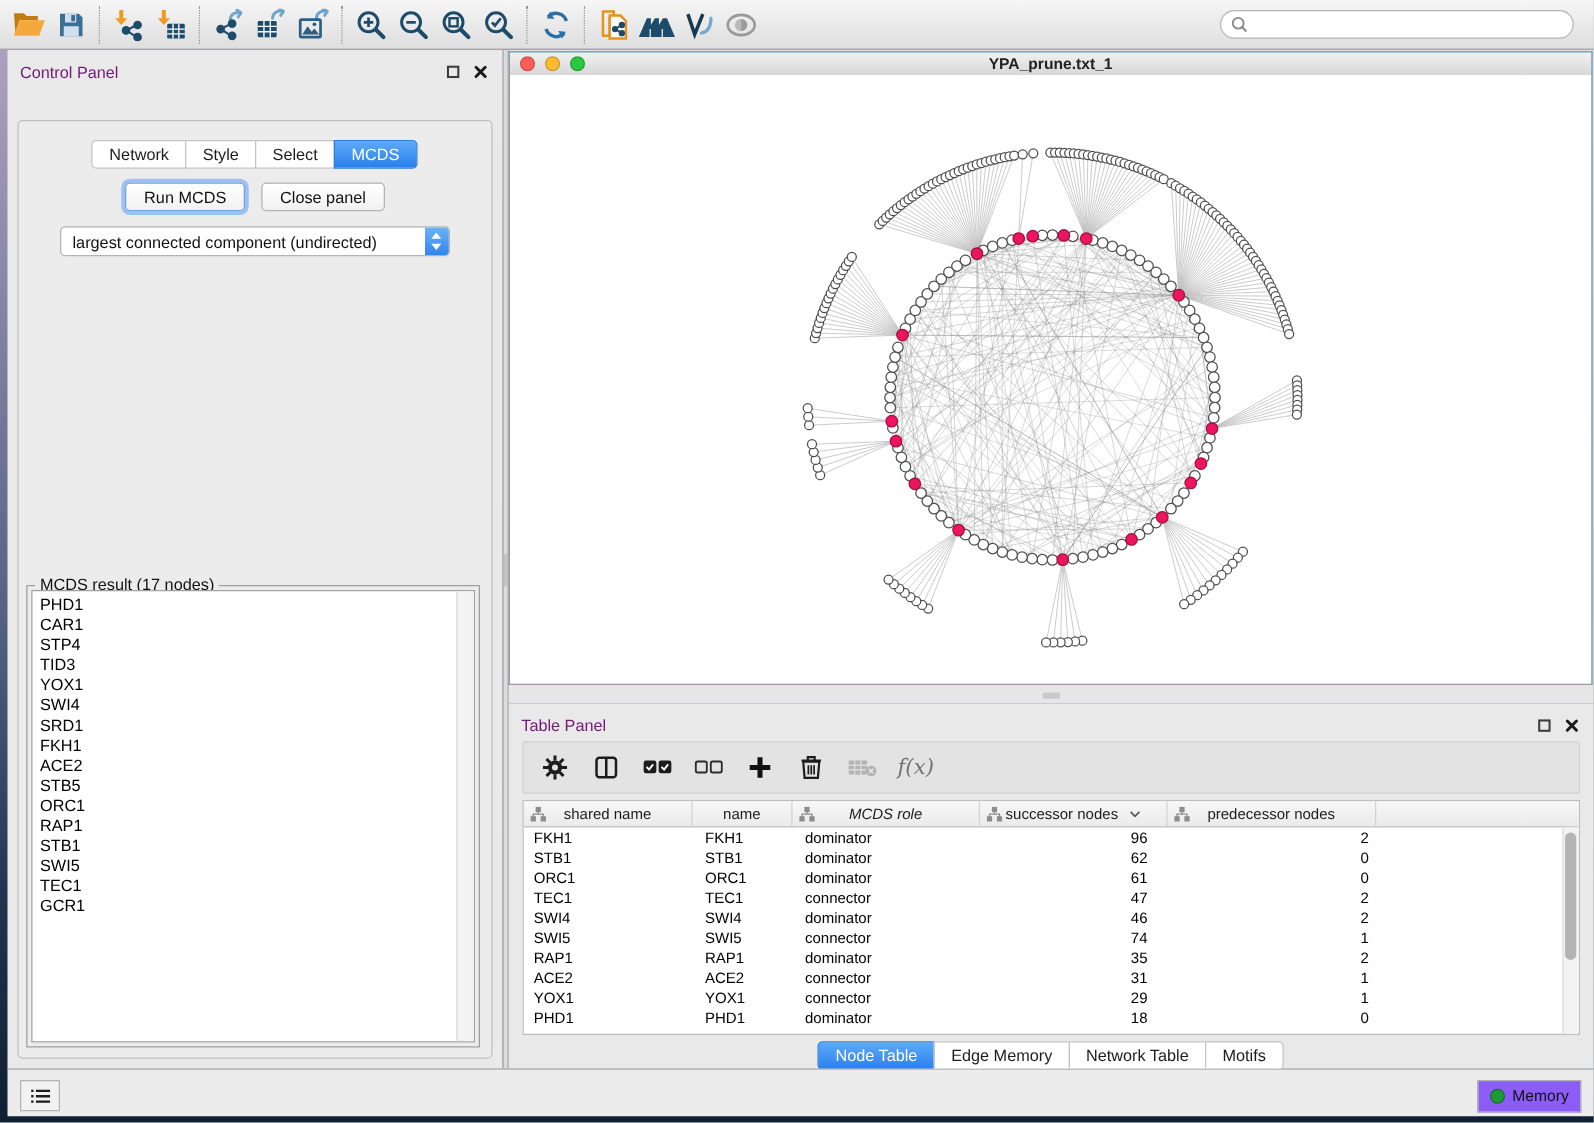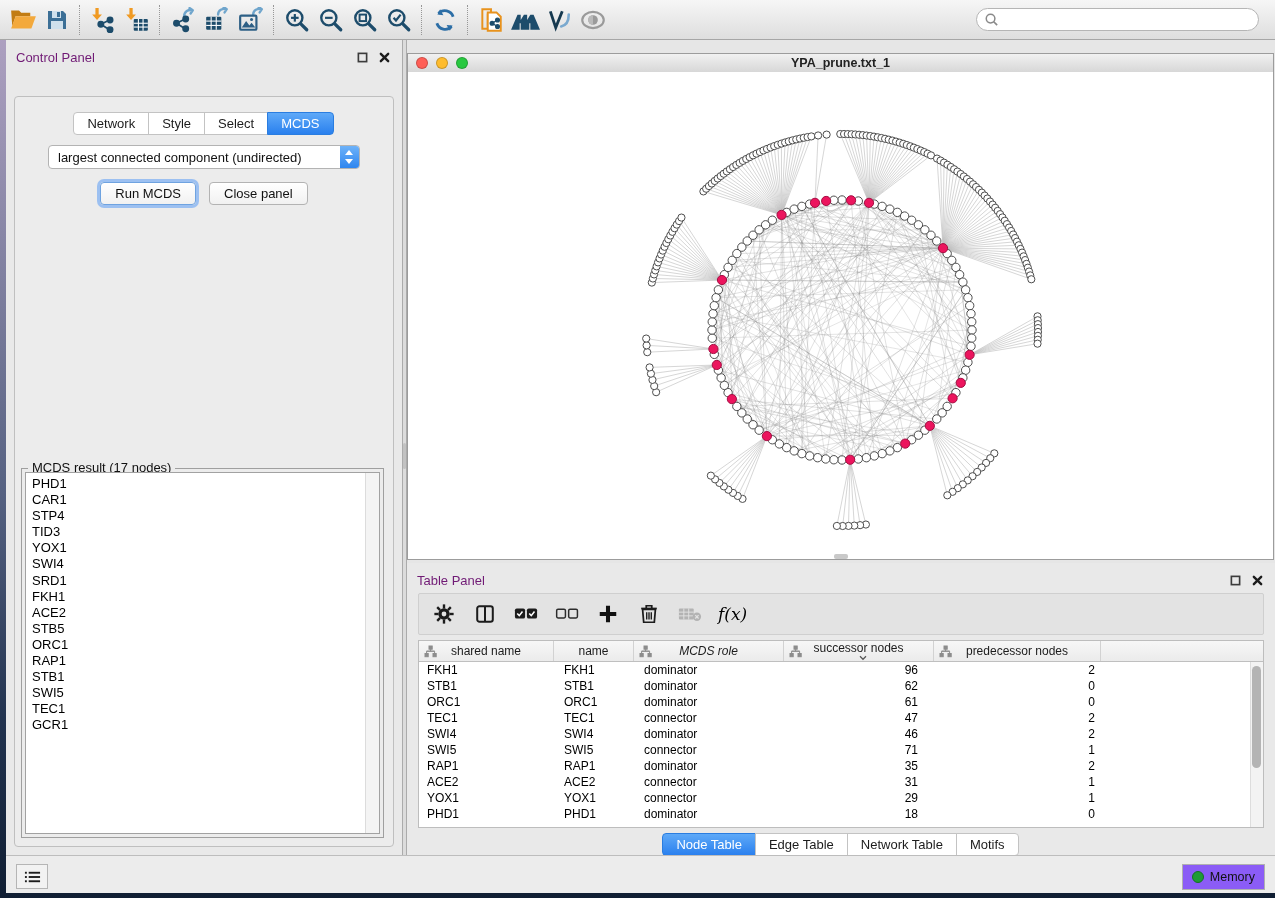--- a/index.html
+++ b/index.html
@@ -46,33 +46,33 @@
   #result-group{position:absolute;left:6px;right:9px;top:371px;bottom:8px;border:1px solid #9f9f9f;}
   #result-legend{position:absolute;top:-9px;left:6px;background:#ececec;padding:0 4px;font-size:13px;color:#111;}
   #result-list{position:absolute;inset:3px;background:#fff;border:1px solid #a2a2a2;overflow:hidden;}
   #result-scroll{position:absolute;top:0;right:0;bottom:0;width:13px;background:#f4f4f4;border-left:1px solid #dcdcdc;}
   #result-items{position:absolute;left:6px;top:3px;right:16px;font-size:13px;line-height:16.1px;color:#000;}
   
   #v-splitter{left:402px;top:40px;width:5px;height:815px;background:#dcdcdc;border-left:1px solid #ababab;border-right:1px solid #ababab;box-sizing:border-box;}
   #v-splitter .handle{position:absolute;left:0;right:0;top:403px;height:26px;background:#c2c2c2;border-radius:2px;}
   
   #right-area{left:407px;top:40px;width:868px;height:523px;background:#e6e6e6;}
-  #net-window{position:absolute;left:0px;top:13px;width:867px;height:507px;border:1px solid #9c9c9c;box-sizing:border-box;background:#0ea5e9;}
+  #net-window{position:absolute;left:0px;top:1px;width:867px;height:507px;border:1px solid #9c9c9c;box-sizing:border-box;background:#0ea5e9;}
   #net-titlebar{height:18px;background:linear-gradient(#f1f1f1,#d7d7d7);border-bottom:1px solid #b0b0b0;
     display:flex;align-items:center;position:relative;}
   .light{width:12px;height:12px;border-radius:50%;margin-left:8px;border:0.5px solid rgba(0,0,0,.2);box-sizing:border-box;}
   #net-title{position:absolute;left:0;right:0;text-align:center;font-size:12.5px;font-weight:bold;color:#222;}
   #net-canvas{position:absolute;left:0;top:18px;width:865px;height:487px;background:#fff;}
   #h-splitter-handle{position:absolute;left:427px;top:514px;width:14px;height:5px;background:#c9c9c9;border-radius:2px;}
   
   #table-panel{left:407px;top:563px;width:868px;height:292px;background:#e9e9e9;}
   #tp-toolbar{position:absolute;left:11px;right:11px;top:30px;height:42px;background:#e3e3e3;
     border:1px solid #cfcfcf;border-radius:2px;display:flex;align-items:center;padding-left:12px;box-sizing:border-box;gap:15px;}
   .tp-btn{width:26px;height:26px;display:flex;align-items:center;justify-content:center;}
-  #fx-label{font-family:"DejaVu Serif",serif;font-style:italic;font-size:17px;color:#000000;}
+  #fx-label{font-family:"DejaVu Serif",serif;font-style:italic;font-size:17px;color:#737373;}
   #node-table{position:absolute;left:11px;right:11px;top:77px;height:188px;background:#fff;
     border:1px solid #bdbdbd;box-sizing:border-box;overflow:hidden;}
   #nt-header{display:flex;height:21px;background:linear-gradient(#f7f7f7,#ebebeb);border-bottom:1px solid #bfbfbf;box-sizing:border-box;}
   .nt-hcell{position:relative;display:flex;align-items:center;justify-content:center;border-right:1px solid #d2d2d2;
     font-size:12px;color:#1c1c1c;box-sizing:border-box;flex:0 0 auto;}
   .nt-hcell .tree-ic{position:absolute;left:5px;top:4px;}
   .nt-hcell .sort-ic{margin-left:8px;}
   #nt-body{font-size:12px;color:#000;}
   .nt-row{display:flex;height:16px;line-height:16px;}
   .nt-cell{flex:0 0 auto;box-sizing:border-box;white-space:nowrap;overflow:hidden;}
@@ -263,30 +263,30 @@
     </span>
   </div>
   <div id="cp-tabs">
       <div class="tab">Network</div>
       <div class="tab">Style</div>
       <div class="tab">Select</div>
       <div class="tab selected">MCDS</div>
     </div>
   <div id="cp-content">
     <div id="opt-label">Optimization criterion:</div>
+    <div id="cp-buttons">
+      <button class="mac-btn focused">Run MCDS</button>
+      <button class="mac-btn">Close panel</button>
+    </div>
     <div id="criterion-select">
       <span>largest connected component (undirected)</span>
       <span id="criterion-stepper">
           <span class="chev up"></span>
           <span class="chev dn"></span>
         </span>
-    </div>
-    <div id="cp-buttons">
-      <button class="mac-btn focused">Run MCDS</button>
-      <button class="mac-btn">Close panel</button>
     </div>
     <div id="result-group">
       <span id="result-legend">MCDS result (17 nodes)</span>
       <div id="result-list">
         <div id="result-items">
             <div>PHD1</div>
             <div>CAR1</div>
             <div>STP4</div>
             <div>TID3</div>
             <div>YOX1</div>
@@ -1092,21 +1092,21 @@
           <svg width="13" height="13" viewBox="0 0 13 13" class="tree-ic">
             <g fill="#8c8c8c" stroke="#8c8c8c">
               <rect x="5" y="1" width="3.2" height="3.2"></rect>
               <rect x="1" y="8.5" width="3.2" height="3.2"></rect>
               <rect x="9" y="8.5" width="3.2" height="3.2"></rect>
               <path d="M6.6 4.2v2M2.6 8.5V6.2h8V8.5M2.6 6.2h8" fill="none" stroke-width="1"></path>
             </g>
           </svg>
           <span>MCDS role</span>
         </div>
-        <div class="nt-hcell" style="width: 150px; flex-direction: column;">
+        <div class="nt-hcell" style="width: 150px;">
           <svg width="13" height="13" viewBox="0 0 13 13" class="tree-ic">
             <g fill="#8c8c8c" stroke="#8c8c8c">
               <rect x="5" y="1" width="3.2" height="3.2"></rect>
               <rect x="1" y="8.5" width="3.2" height="3.2"></rect>
               <rect x="9" y="8.5" width="3.2" height="3.2"></rect>
               <path d="M6.6 4.2v2M2.6 8.5V6.2h8V8.5M2.6 6.2h8" fill="none" stroke-width="1"></path>
             </g>
           </svg>
           <span>successor nodes</span>
           <svg width="10" height="7" viewBox="0 0 10 7" class="sort-ic">
@@ -1159,21 +1159,21 @@
           <div class="nt-cell" style="width: 135px; text-align: left; padding-left: 8px; box-sizing: border-box;">SWI4</div>
           <div class="nt-cell" style="width: 80px; text-align: left; padding-left: 10px; box-sizing: border-box;">SWI4</div>
           <div class="nt-cell" style="width: 150px; text-align: left; padding-left: 10px; box-sizing: border-box;">dominator</div>
           <div class="nt-cell" style="width: 150px; text-align: right; padding-right: 16px; box-sizing: border-box;">46</div>
           <div class="nt-cell" style="width: 167px; text-align: right; padding-right: 6px; box-sizing: border-box;">2</div>
         </div>
         <div class="nt-row">
           <div class="nt-cell" style="width: 135px; text-align: left; padding-left: 8px; box-sizing: border-box;">SWI5</div>
           <div class="nt-cell" style="width: 80px; text-align: left; padding-left: 10px; box-sizing: border-box;">SWI5</div>
           <div class="nt-cell" style="width: 150px; text-align: left; padding-left: 10px; box-sizing: border-box;">connector</div>
-          <div class="nt-cell" style="width: 150px; text-align: right; padding-right: 16px; box-sizing: border-box;">71</div>
+          <div class="nt-cell" style="width: 150px; text-align: right; padding-right: 16px; box-sizing: border-box;">74</div>
           <div class="nt-cell" style="width: 167px; text-align: right; padding-right: 6px; box-sizing: border-box;">1</div>
         </div>
         <div class="nt-row">
           <div class="nt-cell" style="width: 135px; text-align: left; padding-left: 8px; box-sizing: border-box;">RAP1</div>
           <div class="nt-cell" style="width: 80px; text-align: left; padding-left: 10px; box-sizing: border-box;">RAP1</div>
           <div class="nt-cell" style="width: 150px; text-align: left; padding-left: 10px; box-sizing: border-box;">dominator</div>
           <div class="nt-cell" style="width: 150px; text-align: right; padding-right: 16px; box-sizing: border-box;">35</div>
           <div class="nt-cell" style="width: 167px; text-align: right; padding-right: 6px; box-sizing: border-box;">2</div>
         </div>
         <div class="nt-row">
@@ -1198,21 +1198,21 @@
           <div class="nt-cell" style="width: 167px; text-align: right; padding-right: 6px; box-sizing: border-box;">0</div>
         </div>
       </div>
     <div id="nt-scroll">
         <div id="nt-thumb"></div>
       </div>
   </div>
 
   <div id="tp-tabs">
       <div class="tab selected">Node Table</div>
-      <div class="tab">Edge Table</div>
+      <div class="tab">Edge Memory</div>
       <div class="tab">Network Table</div>
       <div class="tab">Motifs</div>
     </div>
 </div>
 
 <div id="status-bar" class="abs">
   <div id="list-btn">
     <svg width="17" height="14" viewBox="0 0 18 14">
       <g stroke="#1c1c1c" stroke-width="2">
           <line x1="1" y1="2.5" x2="3" y2="2.5"></line>

